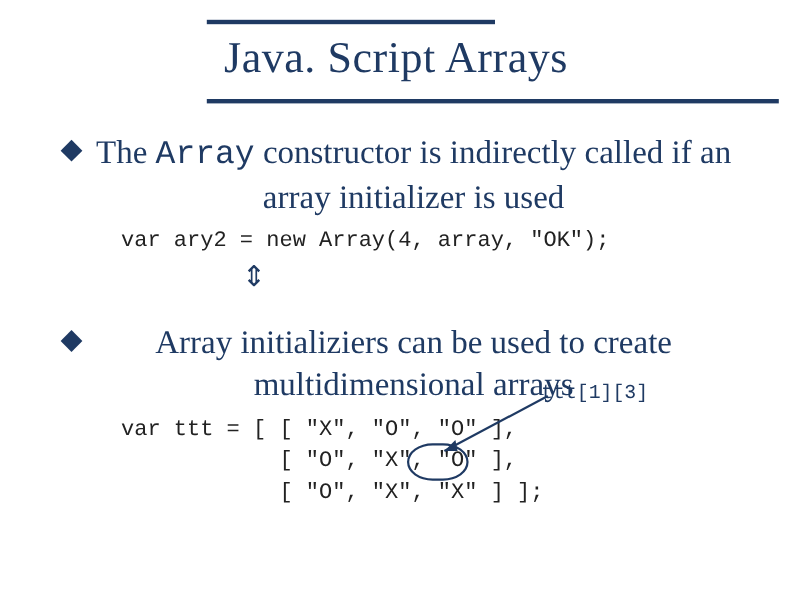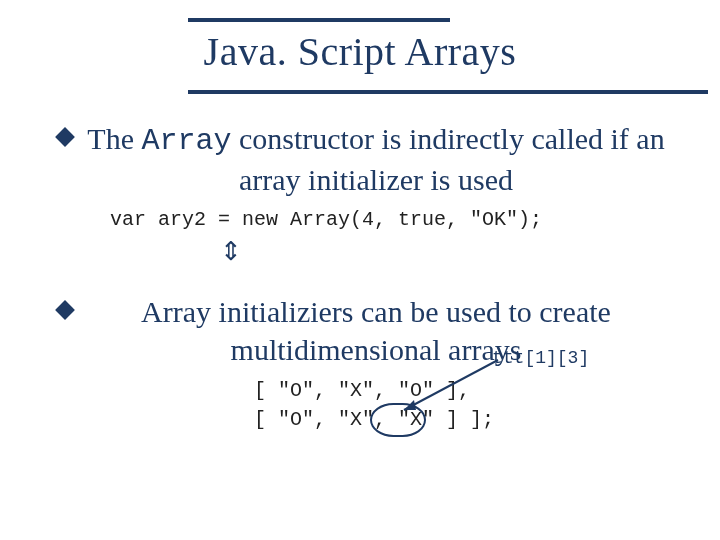--- a/index.html
+++ b/index.html
@@ -139,35 +139,36 @@
 
   <div class="body">
 
     <div class="bullet">
       <span class="diamond"></span>
       <span class="btext">
         <span>The </span><span class="code-inline">Array</span><span> constructor is indirectly called if an array initializer is used</span>
       </span>
     </div>
 
-    <div class="code-block">var ary2 = new Array(4, true, "OK");</div>
+    <div class="code-block">var ary2 = new Array(4, array, "OK");</div>
 
     <div class="equiv-arrow">⇕</div>
 
 
     <div class="bullet" style="margin-top:28px;">
       <span class="diamond"></span>
       <span class="btext">Array initializiers can be used to create multidimensional arrays</span>
     </div>
 
     <div class="ttt-block">
       <div class="callout-label">ttt[1][3]</div>
       <svg class="callout-line" width="120" height="60">
         <line x1="100" y1="2" x2="6" y2="52" stroke="#1f3a63" stroke-width="2"></line>
         <polygon points="6,52 16,42 18,52" fill="#1f3a63"></polygon>
       </svg>
       <div class="circle-mark"></div>
+      <div class="ttt-code">var ttt = [ [ "X", "O", "O" ],</div>
       <div class="ttt-code">            [ "O", "X", "O" ],</div>
       <div class="ttt-code">            [ "O", "X", "X" ] ];</div>
     </div>
 
   </div>
 </div>
 
 </body></html>

